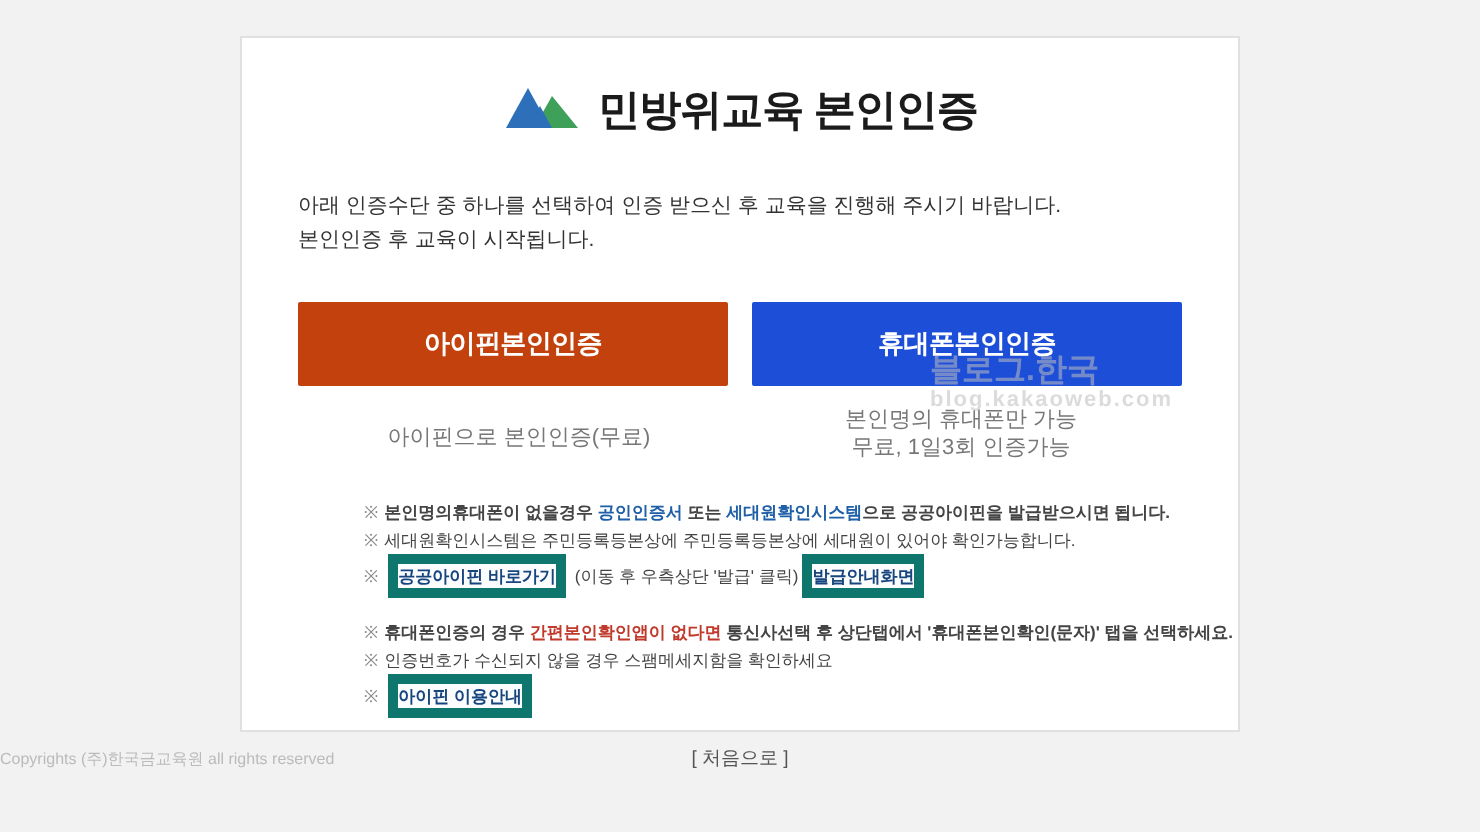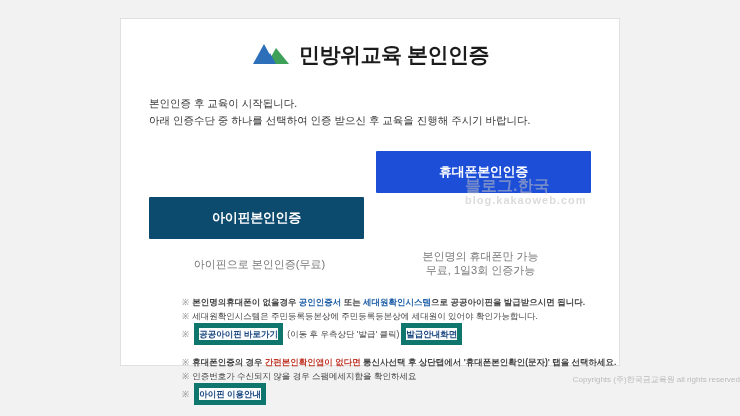--- a/index.html
+++ b/index.html
@@ -69,21 +69,21 @@
     height: 42px;
     border: none;
     color: #ffffff;
     font-size: 13px;
     font-weight: bold;
     letter-spacing: -0.3px;
     cursor: pointer;
     font-family: "Liberation Sans", sans-serif;
     border-radius: 1px;
   }
-  .btn-ipin { background: #0c4a6e; margin-top: 46px; }
+  .btn-ipin { background: #c2410c; }
   .btn-phone { background: #1d4ed8; }
   
   .cap-row {
     display: flex;
     margin: 10px 28px 0 28px;
     font-size: 11px;
     color: #777777;
   }
   .cap-left {
     flex: 1;
@@ -125,21 +125,21 @@
     margin-top: 14px;
     font-size: 9.5px;
     color: #555555;
     cursor: pointer;
   }
   .copyright {
     position: absolute;
     top: 374px;
     left: 0;
     width: 740px;
-    text-align: right;
+    text-align: left;
     font-size: 8px;
     color: #bbbbbb;
   }
   
   .watermark {
     position: absolute;
     left: 465px;
     top: 178px;
     color: rgba(190, 190, 190, 0.55);
     font-size: 16px;
@@ -166,22 +166,22 @@
         <svg width="40" height="26" viewBox="0 0 40 26">
           <polygon points="13,2 24,22 2,22" fill="#2e6fba"></polygon>
           <polygon points="25,6 38,22 16,22" fill="#3fa05a"></polygon>
           <polygon points="19,11 25,22 13,22" fill="#2e6fba"></polygon>
         </svg>
       </div>
       <div class="title">민방위교육 본인인증</div>
     </div>
 
     <div class="intro">
+      <div>아래 인증수단 중 하나를 선택하여 인증 받으신 후 교육을 진행해 주시기 바랍니다.</div>
       <div>본인인증 후 교육이 시작됩니다.</div>
-      <div>아래 인증수단 중 하나를 선택하여 인증 받으신 후 교육을 진행해 주시기 바랍니다.</div>
     </div>
 
     <div class="btn-row">
       <button class="auth-btn btn-ipin">아이핀본인인증</button>
       <button class="auth-btn btn-phone">휴대폰본인인증</button>
     </div>
 
     <div class="cap-row">
       <div class="cap-left">아이핀으로 본인인증(무료)</div>
       <div class="cap-right">

